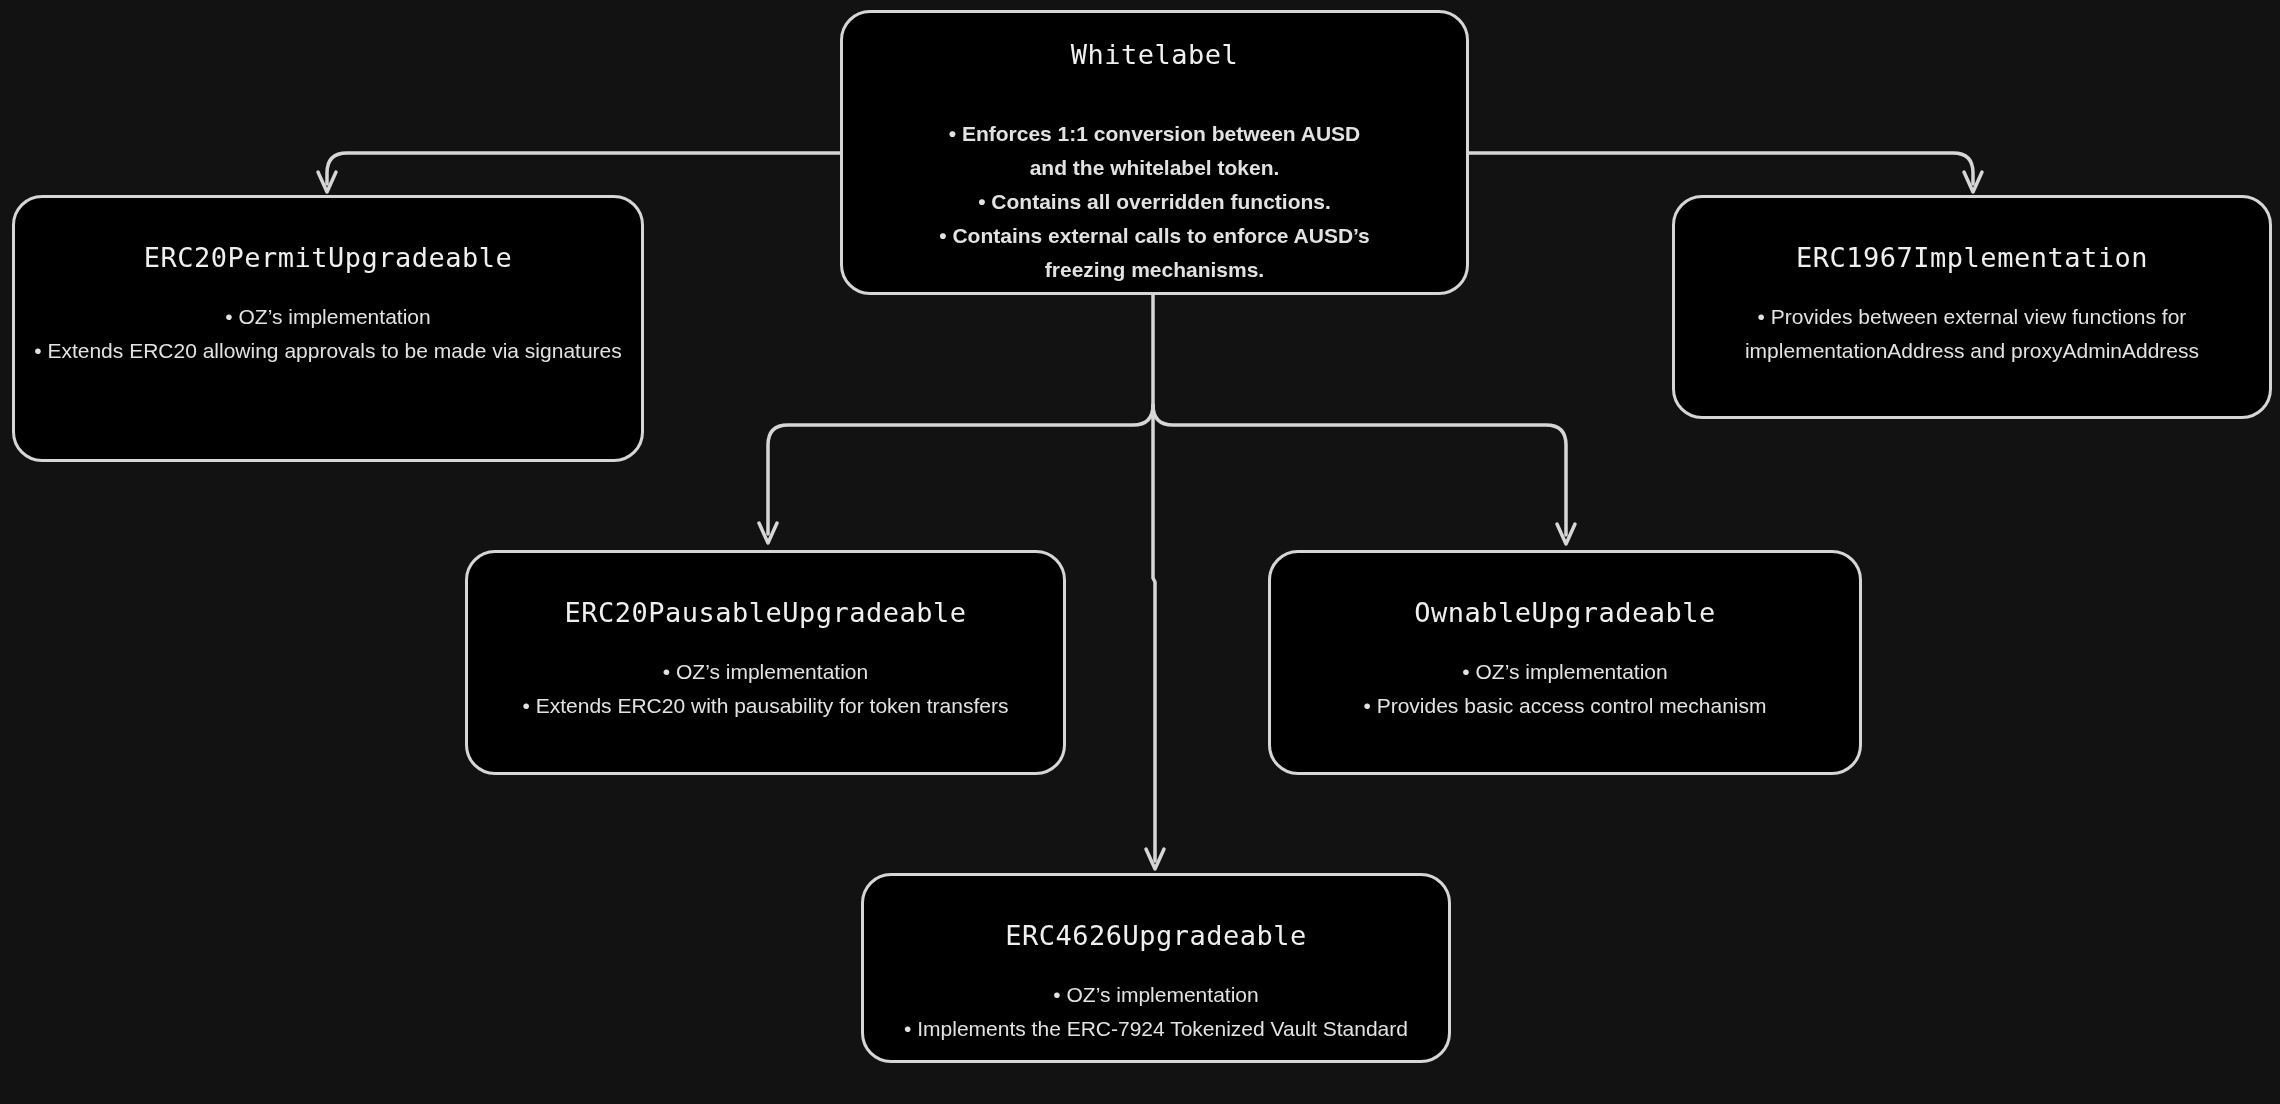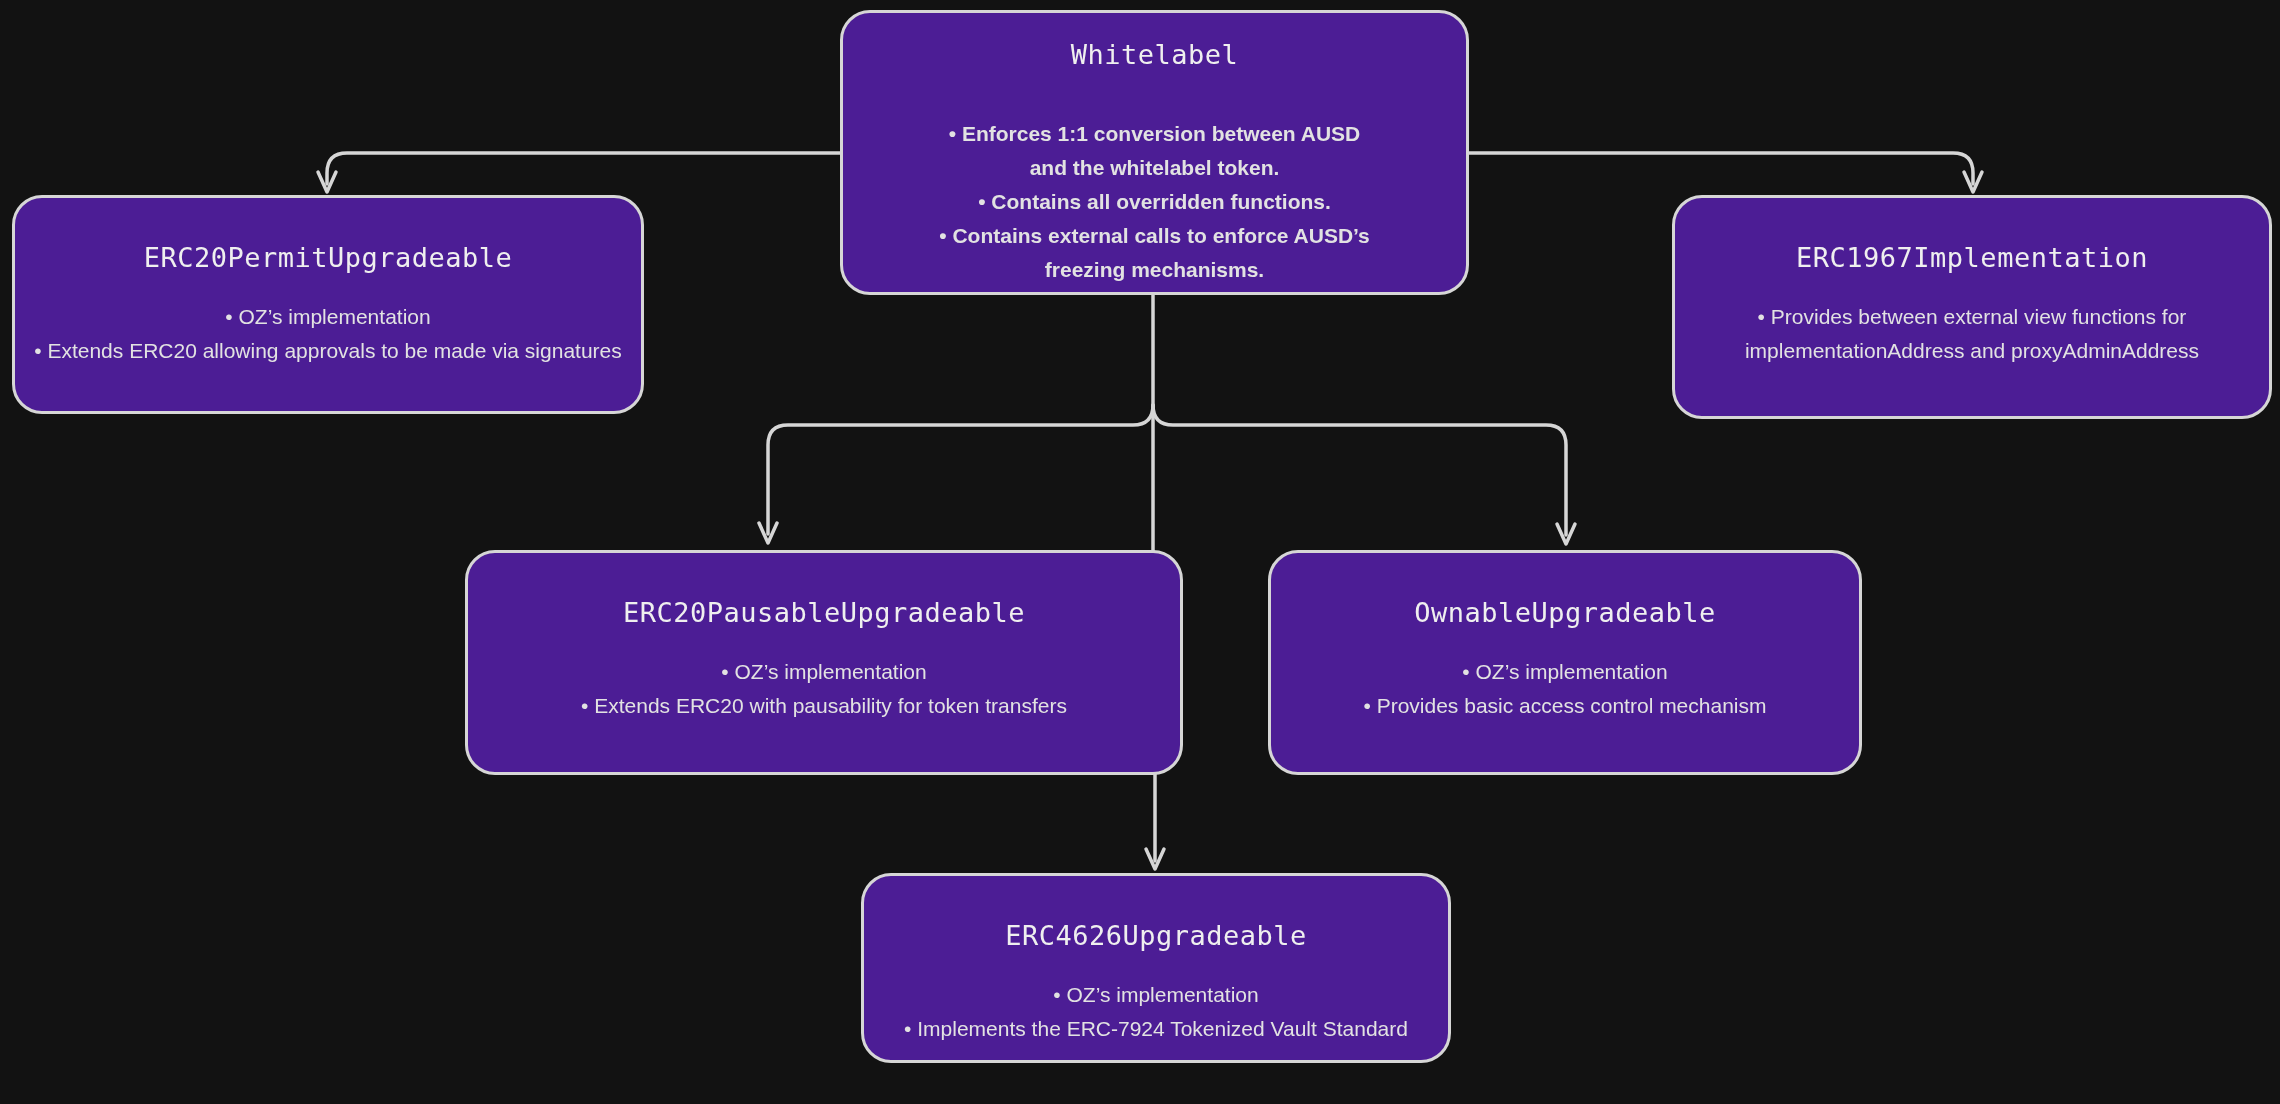--- a/index.html
+++ b/index.html
@@ -26,21 +26,21 @@
     stroke: #d6d6d6;
     stroke-width: 3.5;
     stroke-linecap: round;
     stroke-linejoin: round;
   }
   .node {
     position: absolute;
     box-sizing: border-box;
     border: 3.5px solid #d6d6d6;
     border-radius: 30px;
-    background: #4c1d95;
+    background: #000000;
     display: flex;
     flex-direction: column;
     align-items: center;
     text-align: center;
   }
   .node-title {
     font-family: "DejaVu Sans Mono", monospace;
     font-size: 27px;
     font-weight: 500;
     letter-spacing: 0.5px;
@@ -59,23 +59,23 @@
     font-size: 21px;
     color: #e2e2e2;
     line-height: 34px;
     white-space: pre-line;
     text-align: center;
   }
   
   #node-whitelabel        { left: 840px;  top: 10px;  width: 629px; height: 285px; }
   #node-whitelabel .node-title   { margin-top: 26px; }
   #node-whitelabel .node-bullets { margin-top: 46px; font-weight: bold; }
-  #node-erc20permit       { left: 12px;   top: 195px; width: 632px; height: 219px; }
+  #node-erc20permit       { left: 12px;   top: 195px; width: 632px; height: 267px; }
   #node-erc1967           { left: 1672px; top: 195px; width: 600px; height: 224px; }
-  #node-erc20pausable     { left: 465px;  top: 550px; width: 718px; height: 225px; }
+  #node-erc20pausable     { left: 465px;  top: 550px; width: 601px; height: 225px; }
   #node-ownable           { left: 1268px; top: 550px; width: 594px; height: 225px; }
   #node-erc4626           { left: 861px;  top: 873px; width: 590px; height: 190px; }
 </style>
 </head>
 <body>
 
 <div id="canvas">
 
   <svg id="edges-layer" viewBox="0 0 2280 1104" xmlns="http://www.w3.org/2000/svg">
 

